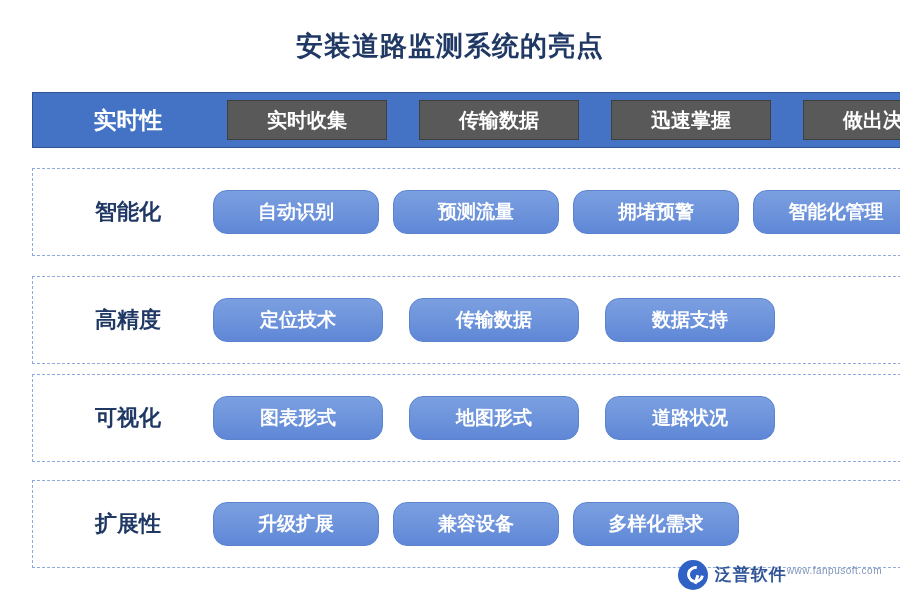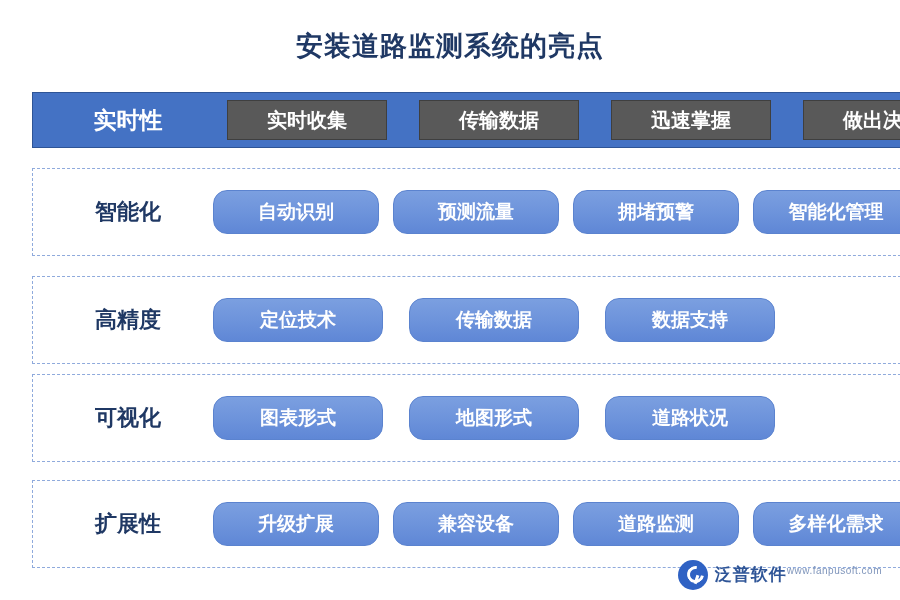--- a/index.html
+++ b/index.html
@@ -226,21 +226,20 @@
       <div class="chip blue">地图形式</div>
       <div class="chip blue">道路状况</div>
     </div>
   </div>
 
   <div class="row plain row-5">
     <div class="row-label">扩展性</div>
     <div class="chips">
       <div class="chip blue">升级扩展</div>
       <div class="chip blue">兼容设备</div>
-      <div class="chip blue">道路监测</div>
       <div class="chip blue">多样化需求</div>
     </div>
   </div>
 
   <div class="logo">
     <div class="logo-mark"></div>
     <div class="logo-text">
       <span class="logo-cn">泛普软件</span>
       <span class="logo-en">www.fanpusoft.com</span>
     </div>

